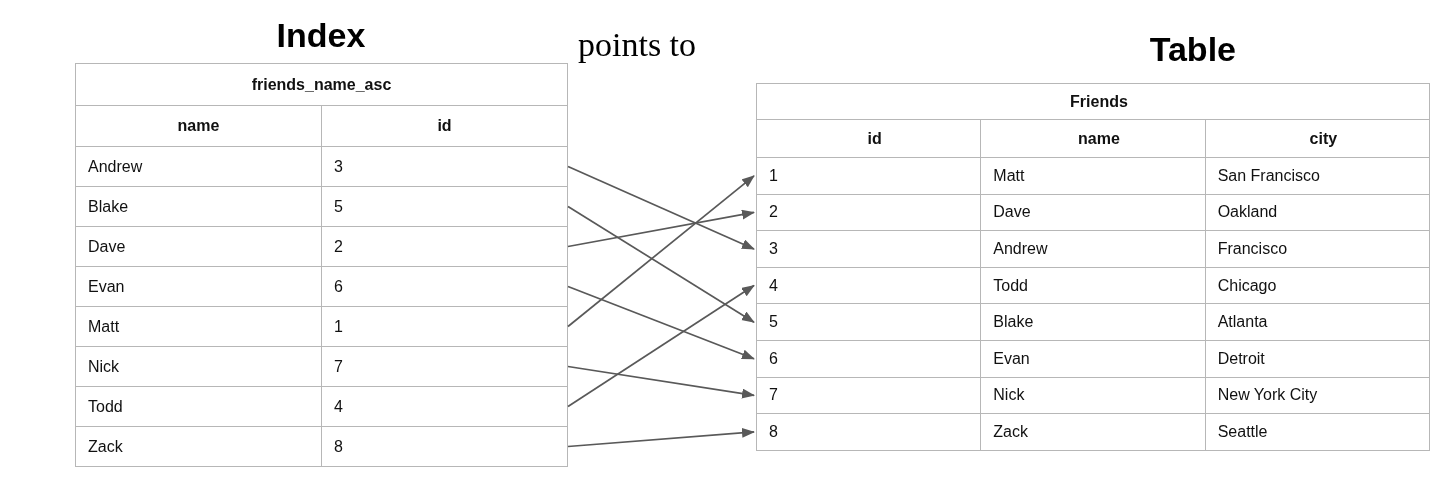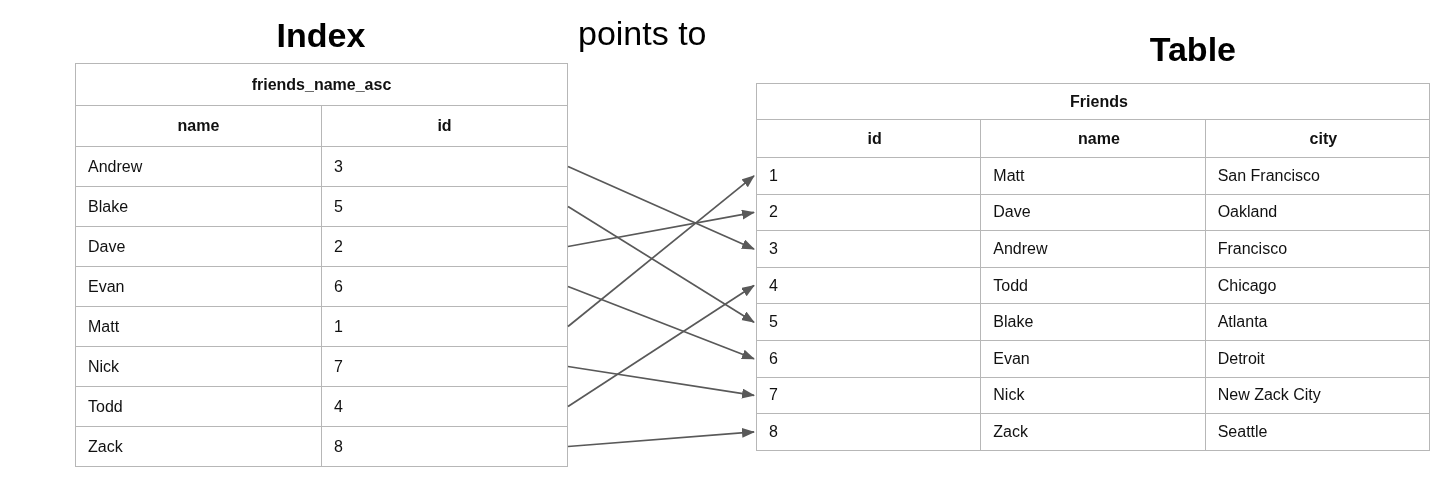--- a/index.html
+++ b/index.html
@@ -14,21 +14,21 @@
     margin-left: 20px;
   }
   .big-title {
     position: absolute;
     font-size: 34px;
     font-weight: bold;
     color: #000000;
     white-space: nowrap;
   }
   #index-title { left: 55px; top: 16px; width: 492px; text-align: center; }
-  #points-to-label { left: 558px; top: 14px; font-weight: normal; }
+  #points-to-label { left: 558px; top: 26px; font-weight: normal; font-family: Liberation Serif, serif; }
   #table-title { left: 736px; top: 30px; width: 480px; text-align: right; }
 
   table.diagram-table {
     position: absolute;
     border-collapse: collapse;
     table-layout: fixed;
     background: #ffffff;
     font-size: 16px;
   }
   table.diagram-table td {
@@ -160,21 +160,21 @@
       <td>Atlanta</td>
     </tr>
     <tr class="data-row">
       <td>6</td>
       <td>Evan</td>
       <td>Detroit</td>
     </tr>
     <tr class="data-row">
       <td>7</td>
       <td>Nick</td>
-      <td>New Zack City</td>
+      <td>New York City</td>
     </tr>
     <tr class="data-row">
       <td>8</td>
       <td>Zack</td>
       <td>Seattle</td>
     </tr>
   </tbody>
     </table>
 
   <svg id="arrow-layer" width="1452" height="486" viewBox="0 0 1452 486">

